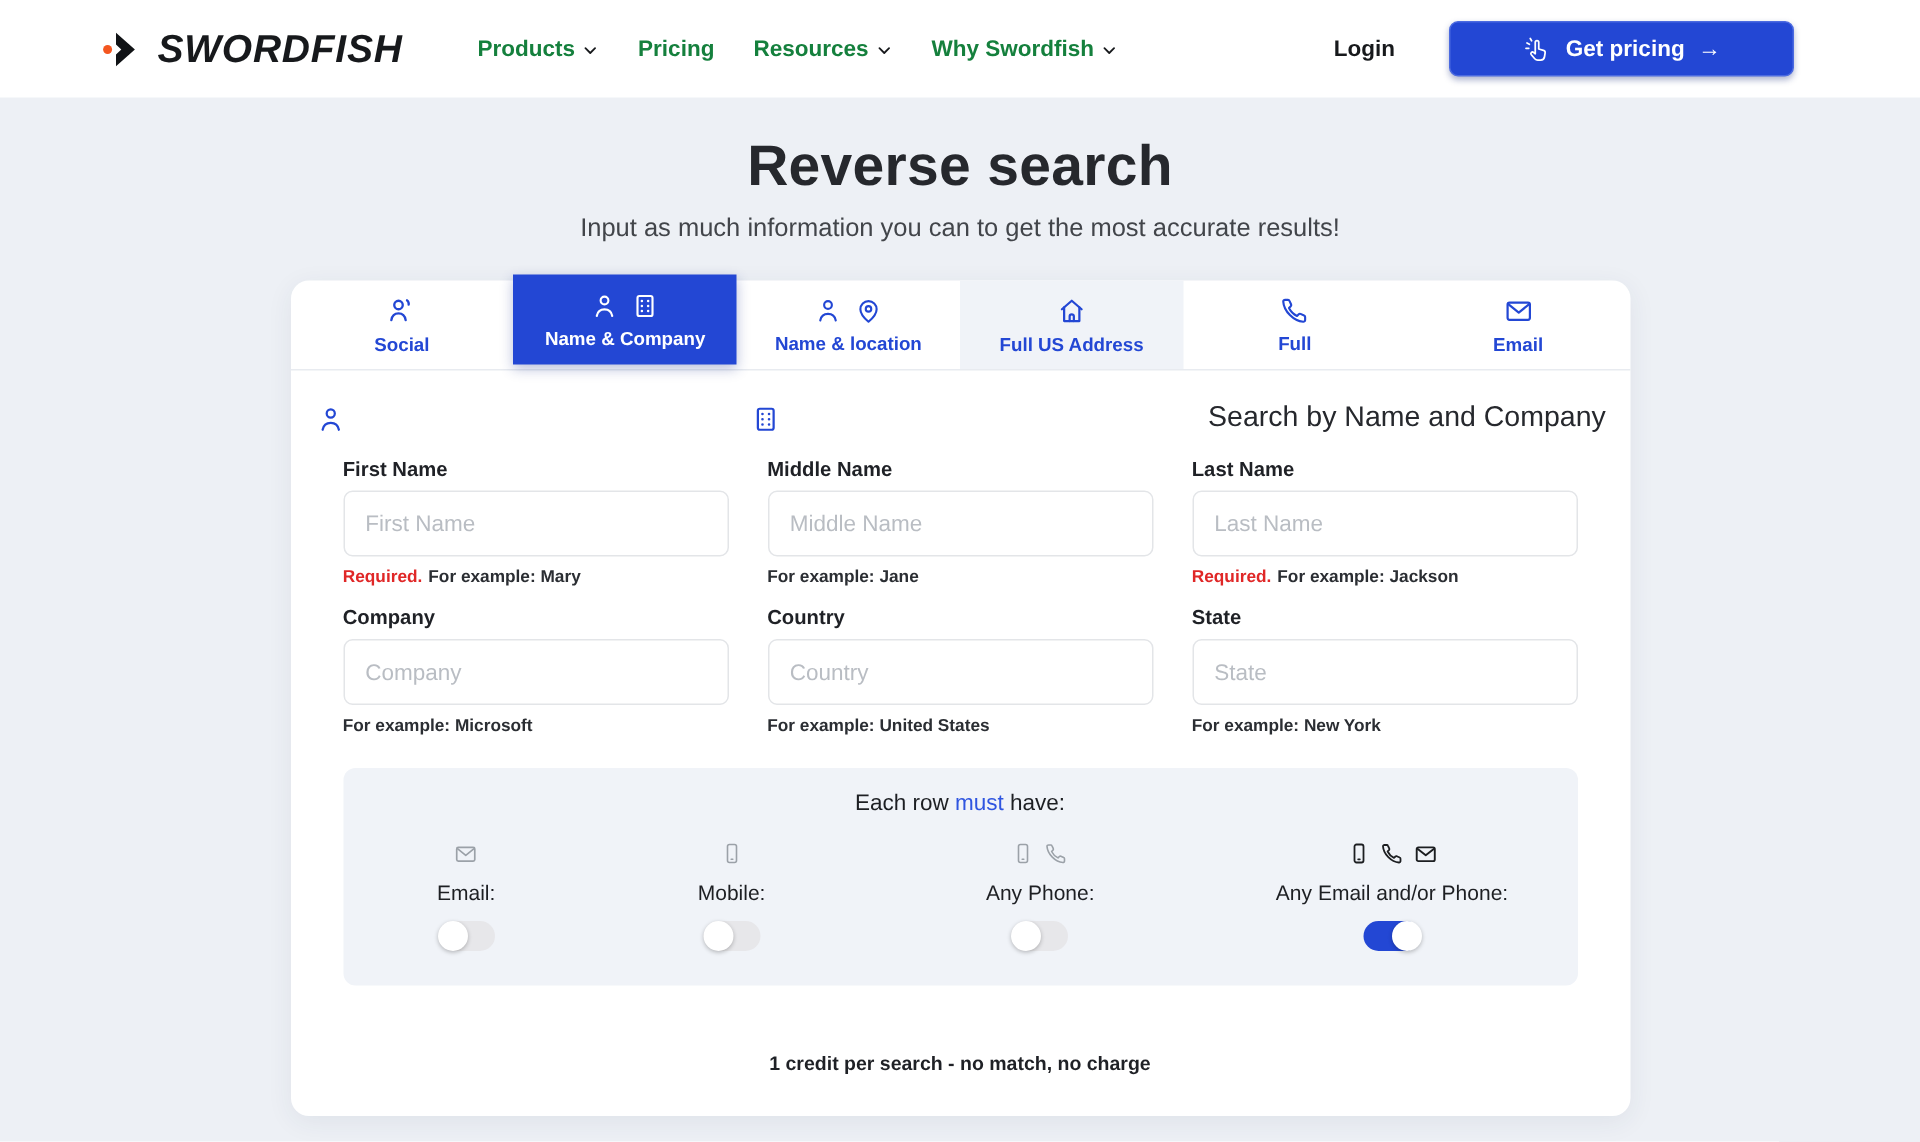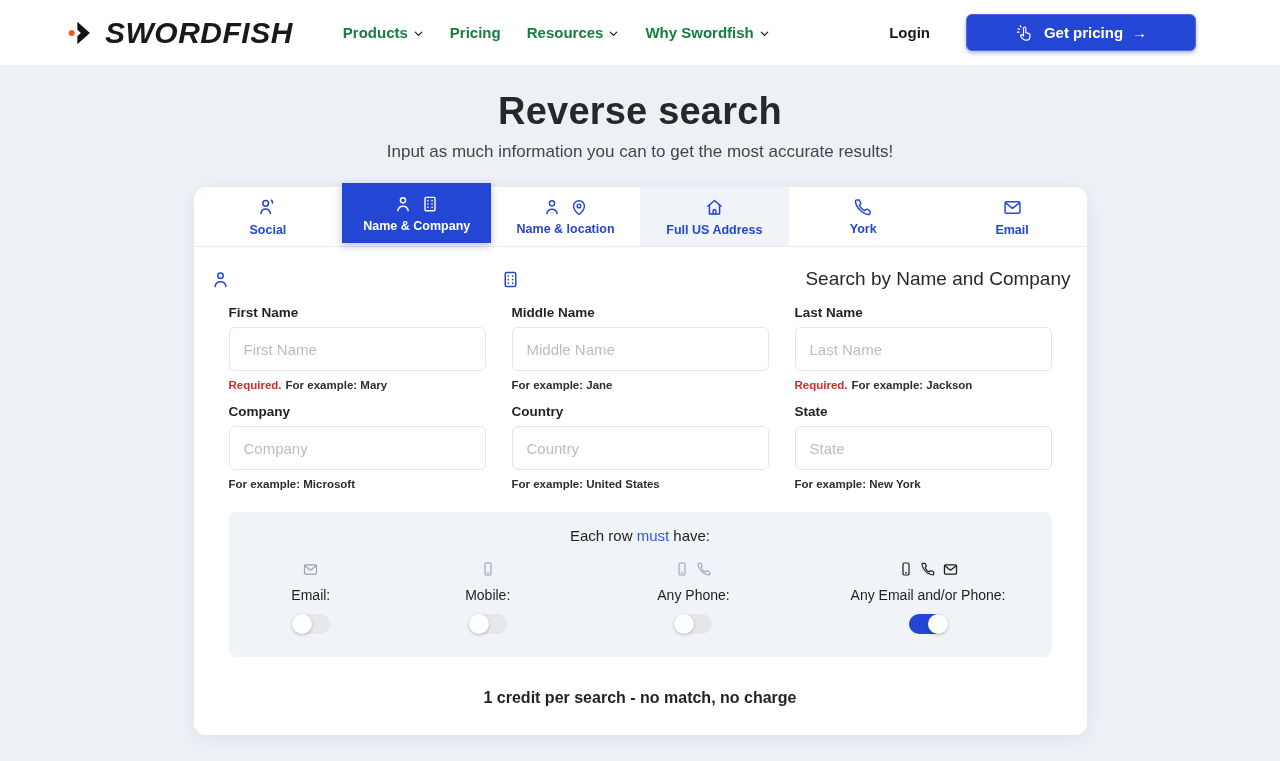--- a/index.html
+++ b/index.html
@@ -19,21 +19,21 @@
   }
 
   
   .navbar {
     height:65px; background:#ffffff;
     display:flex; align-items:center;
     padding:0 84px 0 68px;
   }
   .logo { display:flex; align-items:center; gap:9px; cursor:pointer; }
   .logo-text {
-    font-size:30px; font-weight:800; font-style:italic;
+    font-size:26px; font-weight:800; font-style:italic;
     letter-spacing:.5px; color:#17191c;
   }
   .nav-links { display:flex; align-items:center; gap:26px; margin-left:50px; }
   .nav-link {
     font-size:15px; font-weight:700; color:#15803d;
     display:flex; align-items:center; gap:5px; cursor:pointer;
   }
   .nav-link svg { margin-top:2px; }
   .nav-spacer { flex:1; }
   .login-link { font-size:15px; font-weight:700; color:#17191c; cursor:pointer; margin-right:36px; }
@@ -121,21 +121,21 @@
   .toggle.on { background:var(--blue); }
   .toggle.on .knob { left:auto; right:-1px; }
 
   
   .actions { text-align:center; padding:26px 0 28px; }
   .search-btn {
     width:207px; height:39px; background:var(--blue); color:#fff;
     font-size:15px; font-weight:700; border:none; border-radius:8px;
     cursor:pointer; font-family:inherit;
   }
-  .credit-note { font-size:16px; font-weight:700; color:#1f2126; margin-top:6px; }
+  .credit-note { font-size:13px; font-weight:700; color:#1f2126; margin-top:18px; }
 
   svg { display:block; }
 </style>
 </head>
 <body>
 
 <header class="navbar">
   <div class="logo">
     <svg width="28" height="28" viewBox="0 0 30 30">
       <circle cx="4" cy="15" r="3.2" fill="#f4561f"></circle>
@@ -241,21 +241,21 @@
       </div>
       <span class="tab-label">Full US Address</span>
     </div>
 
     <div class="tab">
       <div class="tab-icons">
         <svg width="20" height="20" viewBox="0 0 24 24" fill="none" stroke="currentColor" stroke-width="1.7" stroke-linecap="round" stroke-linejoin="round">
           <path d="M6.8 3.5c.5 0 1 .3 1.2.8l1.3 2.9c.2.5.1 1-.3 1.4L7.6 10a14 14 0 0 0 6.4 6.4l1.4-1.4c.4-.4.9-.5 1.4-.3l2.9 1.3c.5.2.8.7.8 1.2v2.3c0 .9-.7 1.6-1.6 1.5C11.4 20.5 3.5 12.6 3 4.9c-.1-.8.6-1.4 1.5-1.4h2.3z"></path>
         </svg>
       </div>
-      <span class="tab-label">York</span>
+      <span class="tab-label">Full</span>
     </div>
 
     <div class="tab">
       <div class="tab-icons">
         <svg width="21" height="21" viewBox="0 0 24 24" fill="none" stroke="currentColor" stroke-width="1.7" stroke-linecap="round" stroke-linejoin="round">
           <rect x="3.5" y="5.5" width="17" height="13" rx="1.5"></rect>
           <polyline points="4.5,7 12,13 19.5,7"></polyline>
         </svg>
       </div>
       <span class="tab-label">Email</span>

